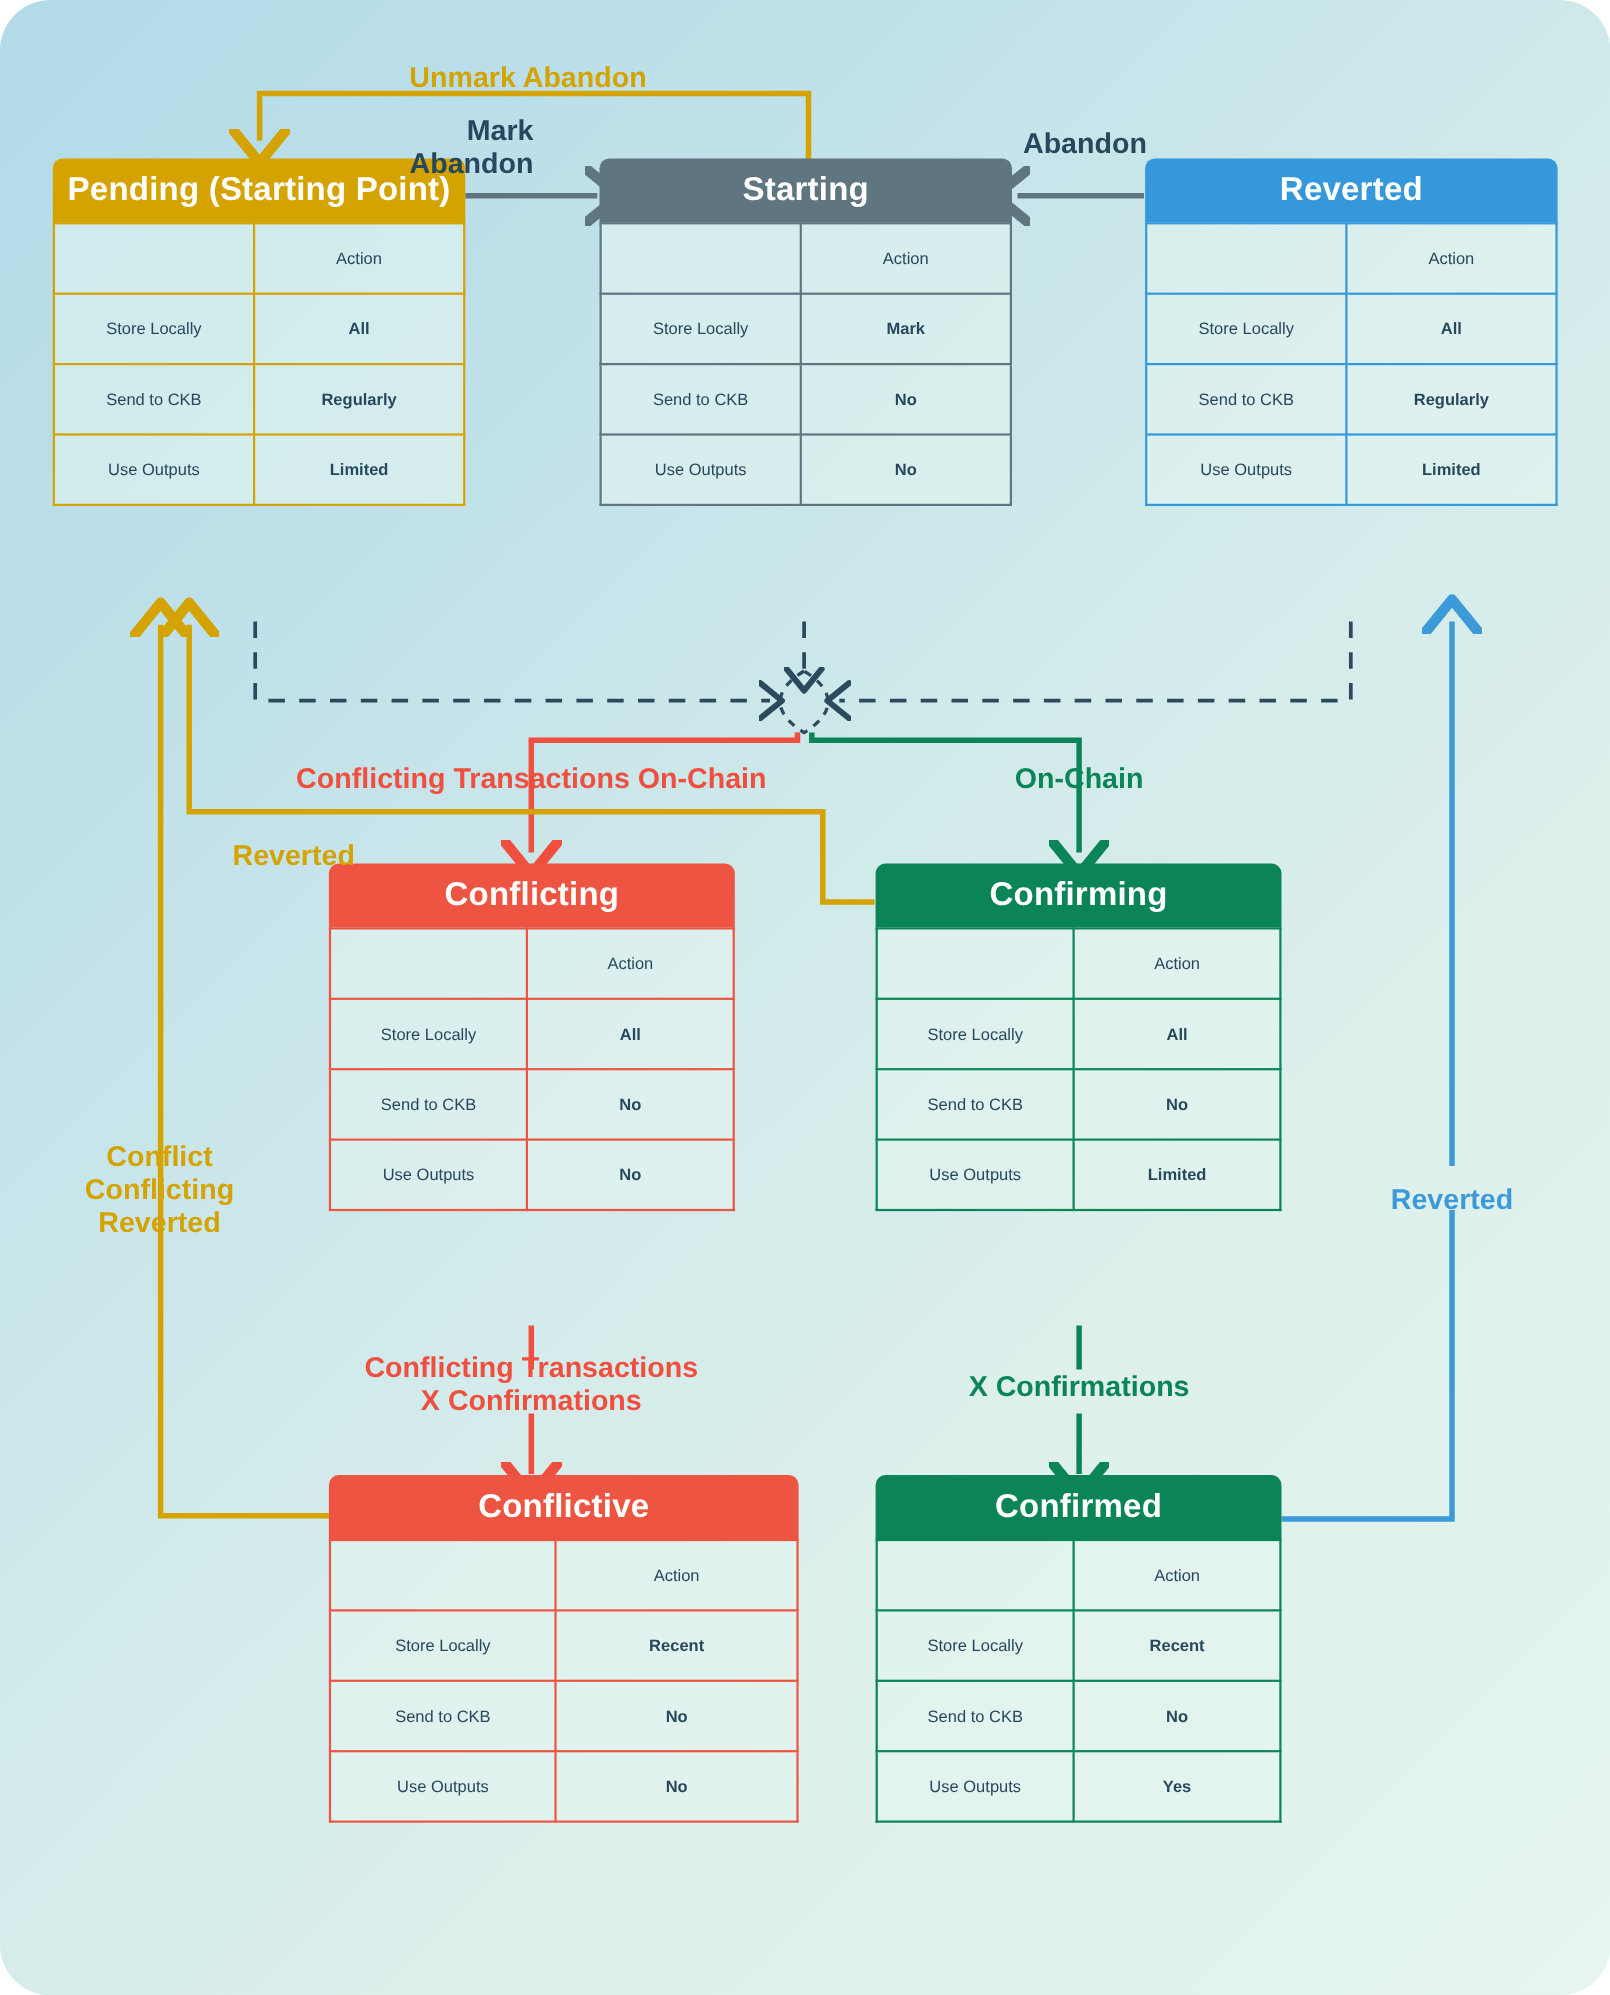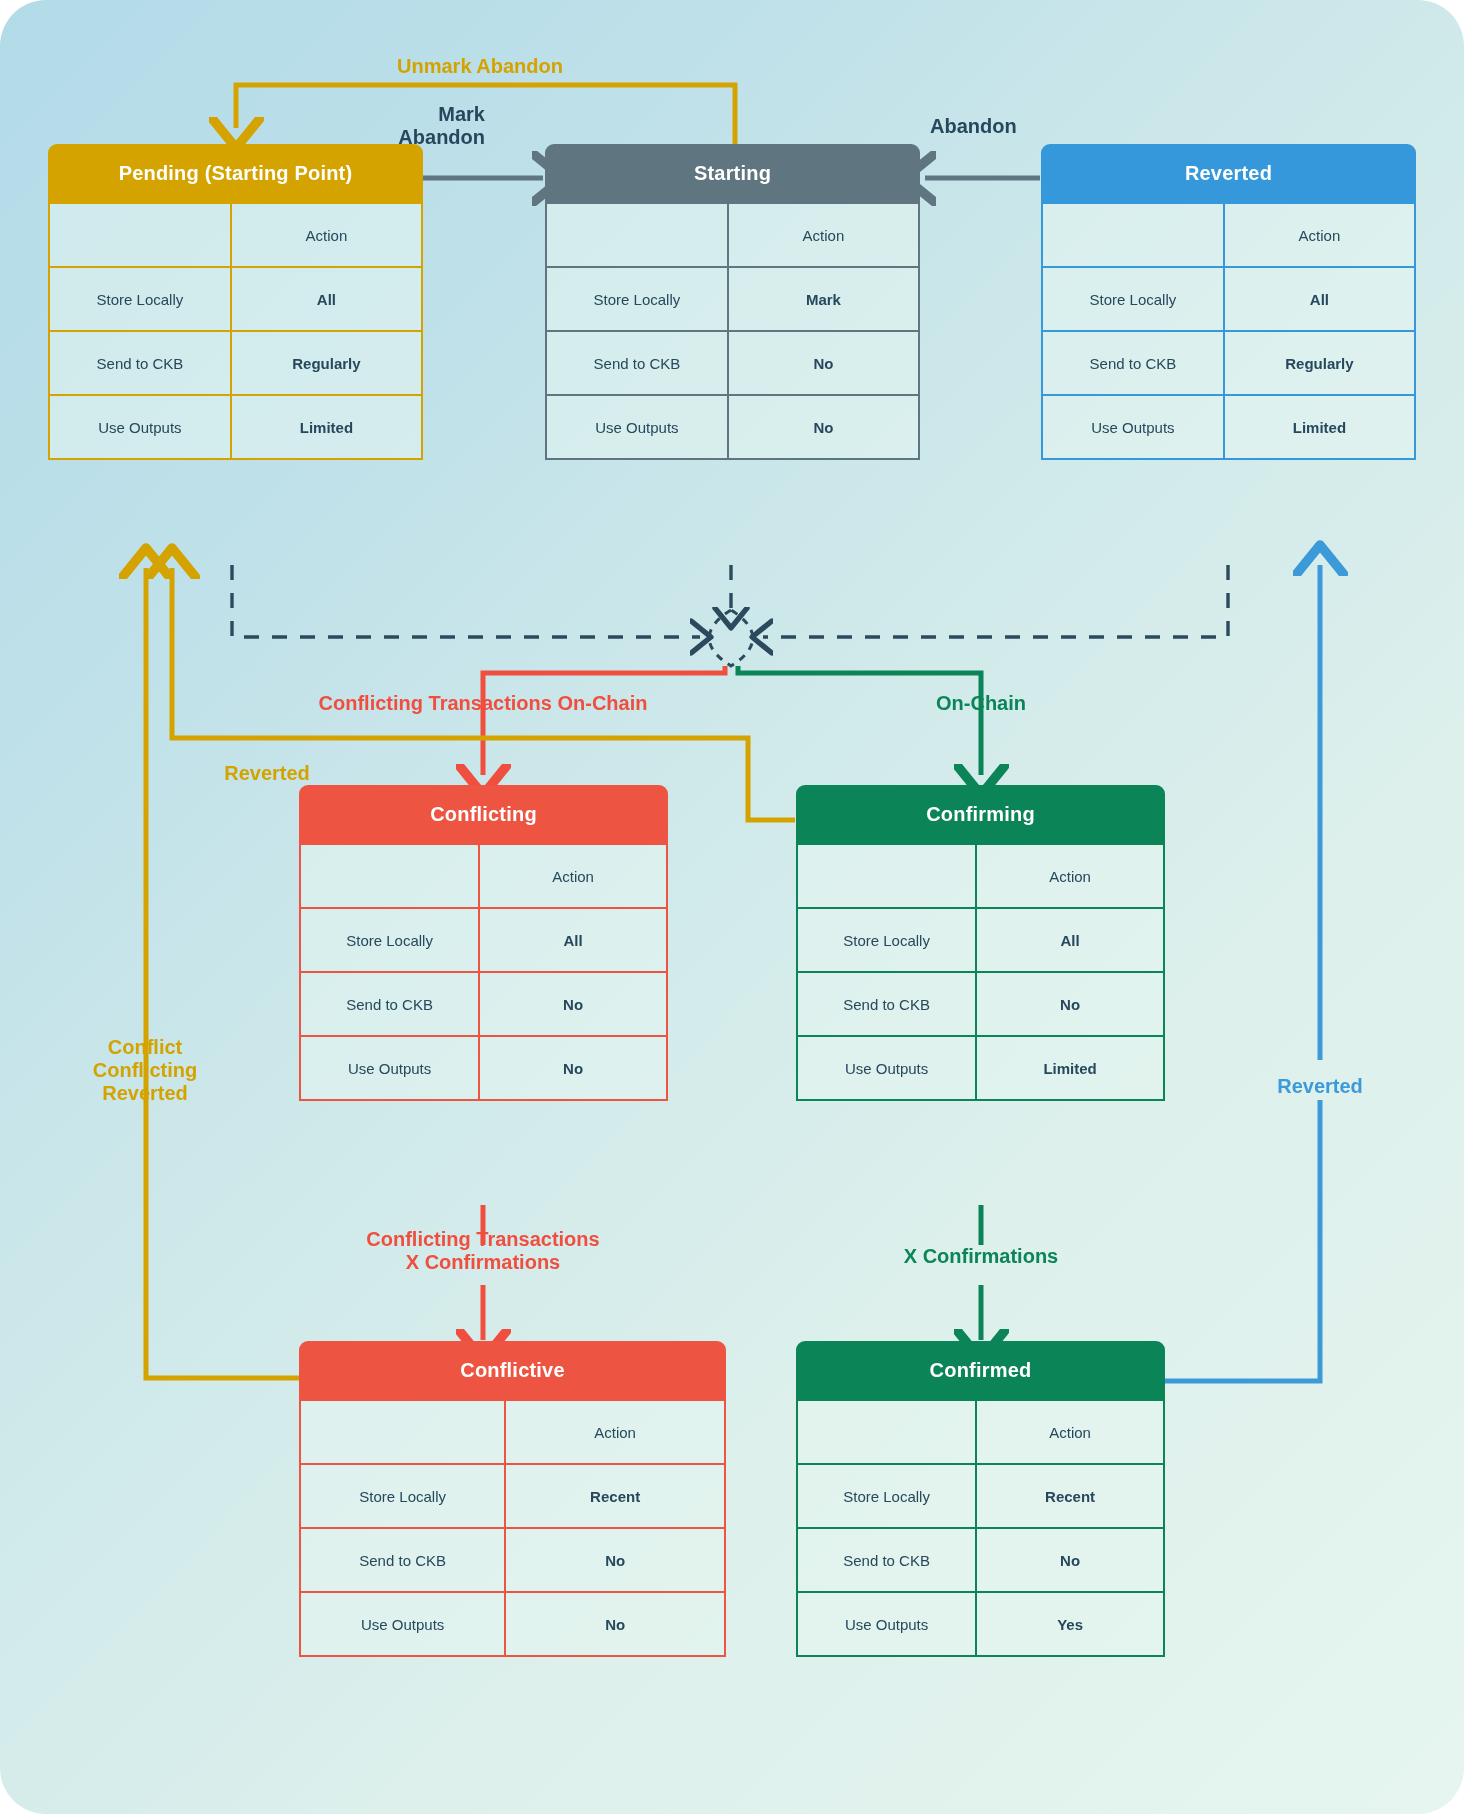--- a/index.html
+++ b/index.html
@@ -10,21 +10,21 @@
     border-radius:46px;
     overflow:hidden;
     background:linear-gradient(135deg,#b2dbe8 0%, #bee0e9 22%, #cfe9ea 45%, #ddf0ec 68%, #e6f5ef 100%);
   }
   .svg-layer{position:absolute;left:0;top:0;width:1464px;height:1814px;}
 
   
   .card{position:absolute;}
   .card .hdr{
     height:58px;line-height:58px;text-align:center;
-    color:#ffffff;font-weight:bold;font-size:20px;
+    color:#ffffff;font-weight:bold;font-size:30px;
     border-radius:9px 9px 0 0;
     letter-spacing:.2px;
   }
   .card table{border-collapse:collapse;width:100%;table-layout:fixed;}
   .card td{
     height:62px;
     font-size:15px;
     color:#27485c;
     text-align:center;
     padding:0 6px;
@@ -40,21 +40,21 @@
   .acc-gray .hdr{background:#5f7680;}
   .acc-gray td{border:2px solid #5f7680;}
   .acc-blue .hdr{background:#3498db;}
   .acc-blue td{border:2px solid #3498db;}
   .acc-red  .hdr{background:#ed5542;}
   .acc-red  td{border:2px solid #ed5542;}
   .acc-green .hdr{background:#0b8457;}
   .acc-green td{border:2px solid #0b8457;}
 
   
-  .lbl{position:absolute;font-weight:bold;font-size:20px;line-height:1.16;white-space:pre;}
+  .lbl{position:absolute;font-weight:bold;font-size:26px;line-height:1.16;white-space:pre;}
   .lbl.gold{color:#d4a300;}
   .lbl.slate{color:#27485c;}
   .lbl.red{color:#f04e3e;}
   .lbl.green{color:#0b8457;}
   .lbl.blue{color:#3d9ad8;}
   .lbl.c{text-align:center;}
   .lbl.r{text-align:right;}
 </style>
 </head>
 <body>

